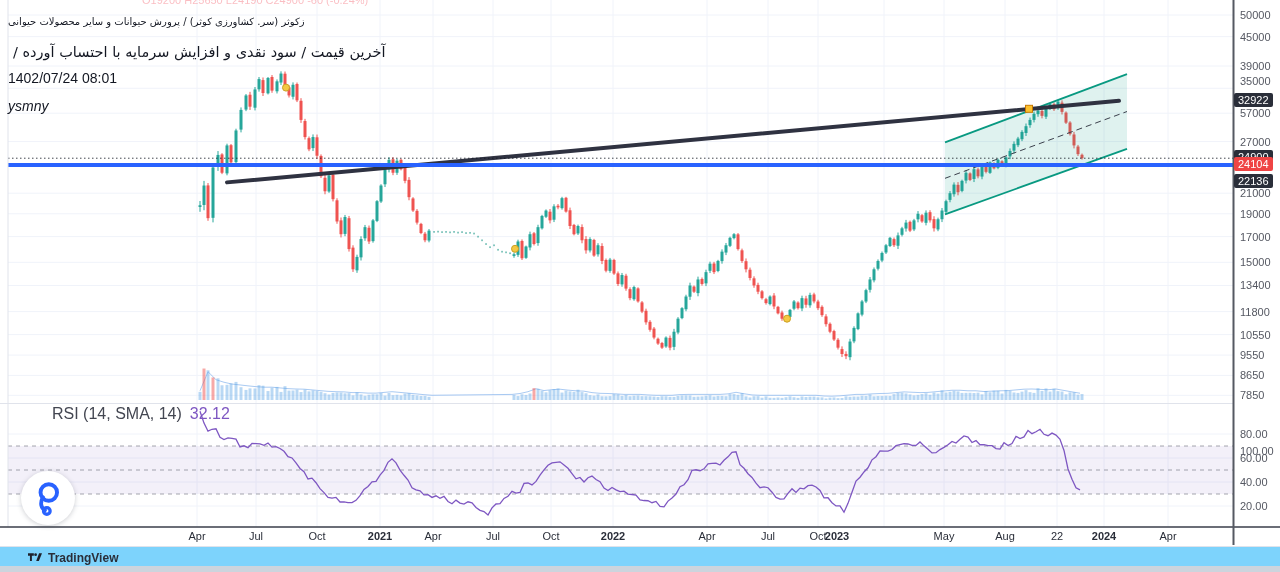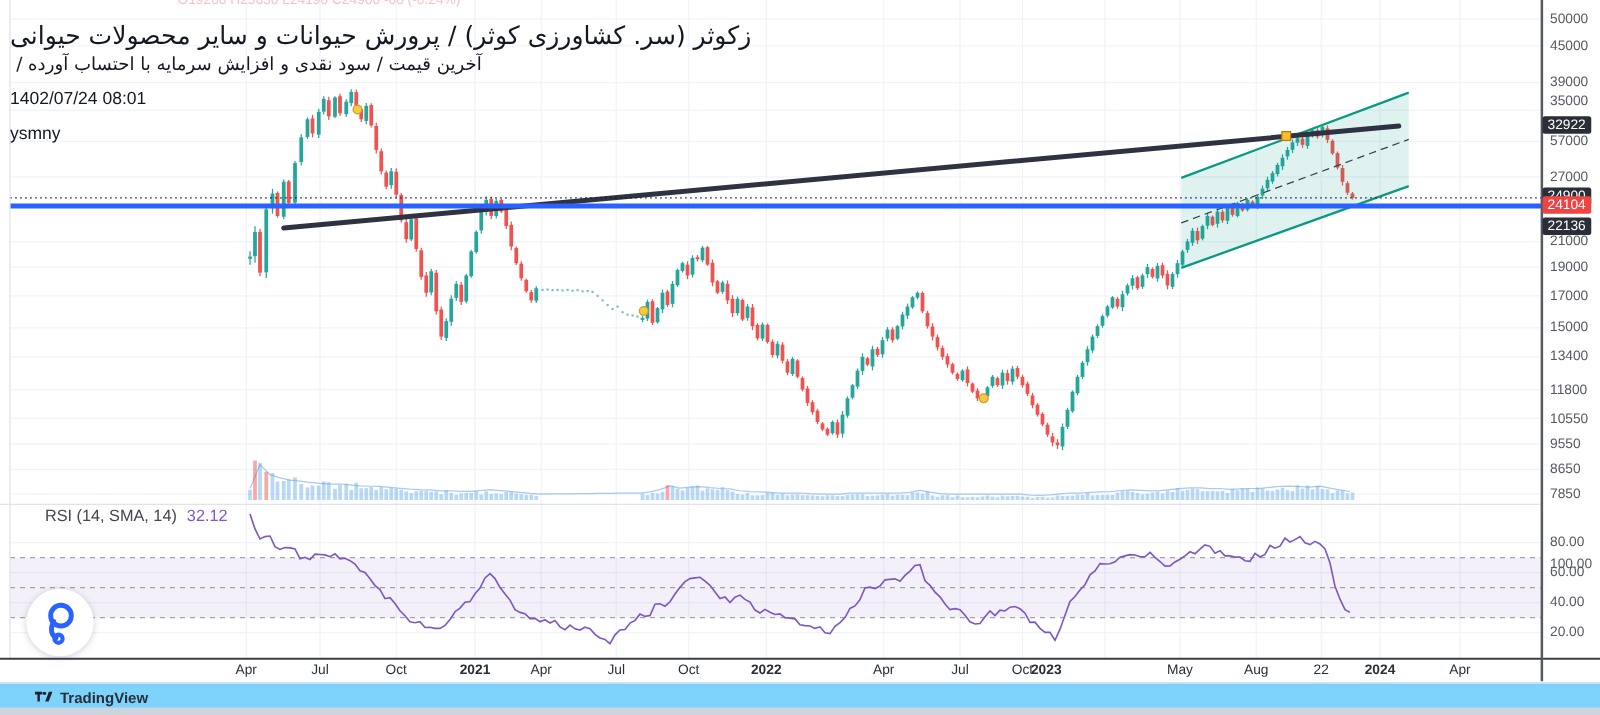--- a/index.html
+++ b/index.html
@@ -1,26 +1,26 @@
 <!DOCTYPE html>
 <html><head>
 <meta charset="utf-8">
 <style>
   html,body{margin:0;padding:0;background:#fff;width:1280px;height:572px;overflow:hidden;
     font-family:"Liberation Sans","DejaVu Sans",sans-serif;}
   .stage{position:relative;width:1032px;height:572px;background:#fff;}
   #plot{position:absolute;left:0;top:0;}
   .faint{position:absolute;top:-6px;left:142px;font-size:11px;color:#f23645;opacity:.32;white-space:nowrap;}
-  .t1{position:absolute;top:16px;left:8px;font-size:20px;color:#131722;direction:rtl;white-space:nowrap;
+  .t1{position:absolute;top:16px;left:8px;font-size:10px;color:#131722;direction:rtl;white-space:nowrap;
       font-family:"DejaVu Sans",sans-serif;}
   .t2{position:absolute;top:44px;left:13px;font-size:14.5px;color:#131722;direction:rtl;white-space:nowrap;
       font-family:"DejaVu Sans",sans-serif;}
   .t3{position:absolute;top:70px;left:8px;font-size:14px;color:#131722;white-space:nowrap;}
-  .t4{position:absolute;top:98px;left:8px;font-size:14px;color:#131722;white-space:nowrap;}
-  #rsi-legend{position:absolute;top:405px;left:36px;font-size:13px;color:#434651;white-space:nowrap;}
+  .t4{position:absolute;top:98px;left:8px;font-size:14px;color:#131722;white-space:nowrap;font-style:italic;}
+  #rsi-legend{position:absolute;top:405px;left:52px;font-size:16px;color:#434651;white-space:nowrap;}
   #rsi-legend .rsival{color:#7e57c2;margin-left:8px;}
   .ptick{position:absolute;left:1240px;font-size:11px;color:#555862;white-space:nowrap;}
   .badge{position:absolute;left:1234px;font-size:11px;color:#fff;padding:1px 4px;border-radius:2px;white-space:nowrap;}
   .badge.dark{background:#2a2e39;}
   .badge.blue{background:#ef4444;}
   .tlabel{position:absolute;top:530px;font-size:11px;color:#2a2e39;transform:translateX(-50%);white-space:nowrap;}
   .tlabel.year{font-weight:600;}
   .logo{position:absolute;left:21px;top:471px;width:54px;height:54px;border-radius:50%;background:#fff;
         box-shadow:0 1px 5px rgba(60,64,80,.25);display:flex;align-items:center;justify-content:center;}
   .footer{position:absolute;left:0;top:546px;width:1280px;height:20px;background:#7dd3fc;border-top:1px solid #e0e3eb;}

